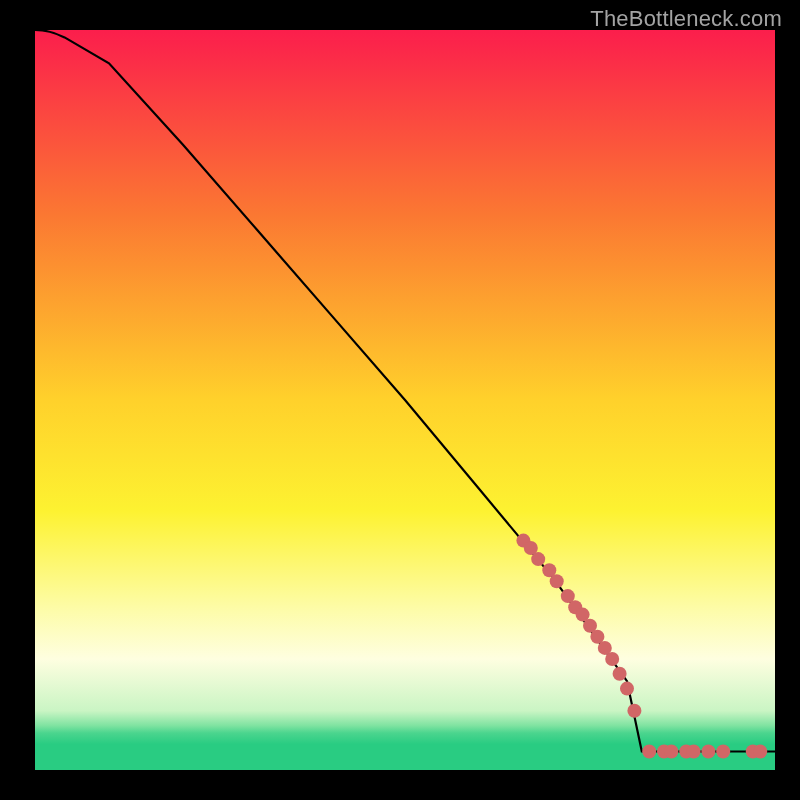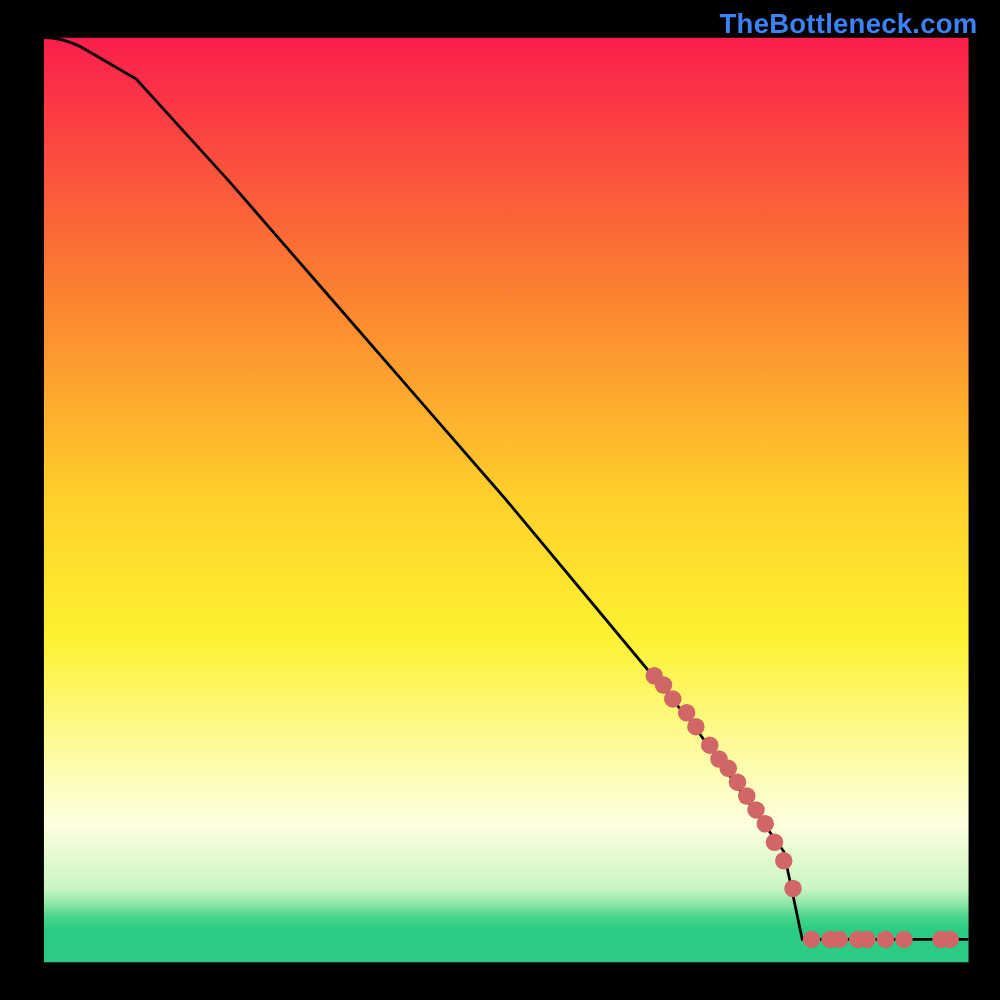--- a/index.html
+++ b/index.html
@@ -8,23 +8,23 @@
     background: #000;
     width: 800px;
     height: 800px;
     position: relative;
     font-family: Arial, Helvetica, sans-serif;
   }
   .watermark {
     position: absolute;
     top: 6px;
     right: 18px;
-    color: #3b82f6;
+    color: #a3a3a3;
     font-size: 22px;
-    font-weight: 700;
+    font-weight: 400;
     letter-spacing: 0.2px;
     z-index: 3;
   }
   .plot-area {
     position: absolute;
     left: 35px;
     top: 30px;
     width: 740px;
     height: 740px;
   }

